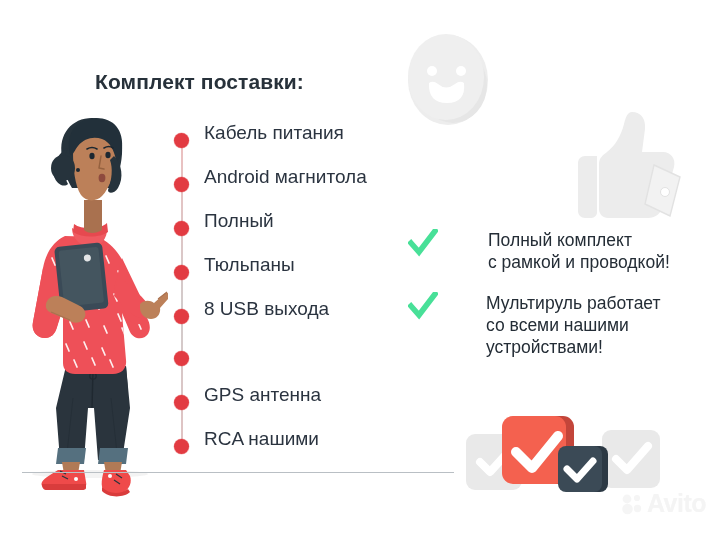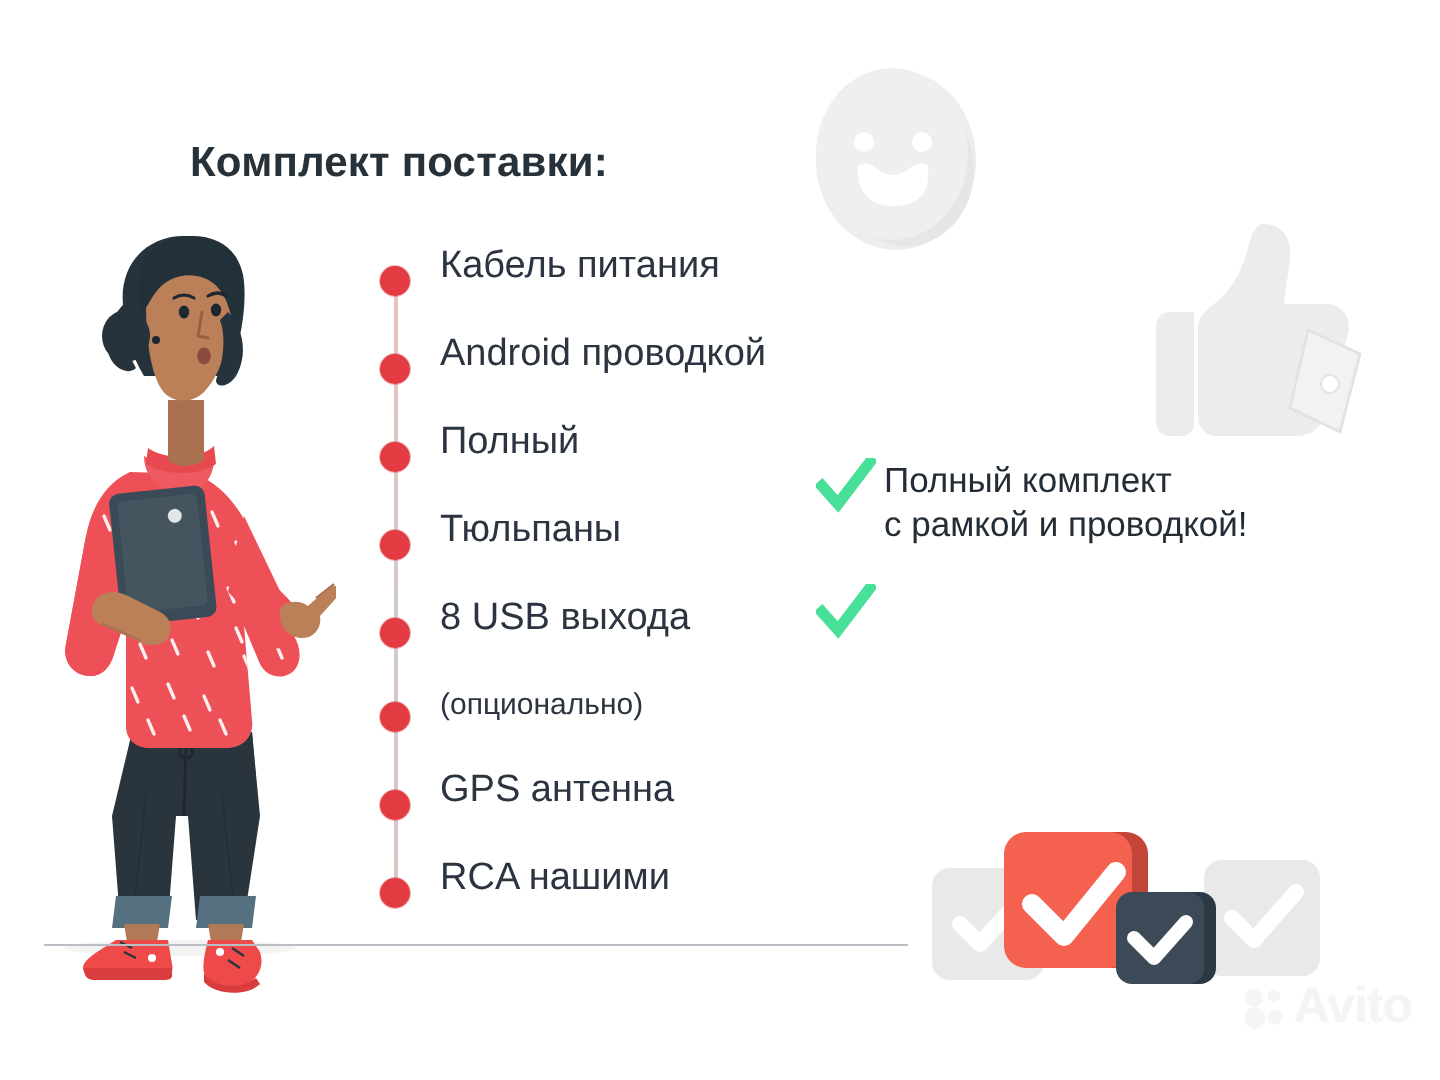--- a/index.html
+++ b/index.html
@@ -42,21 +42,21 @@
     font-size: 21px;
     font-weight: bold;
     color: #27313a;
     letter-spacing: 0.1px;
     white-space: nowrap;
   }
 
   
   .timeline {
     position: absolute;
-    left: 186px;
+    left: 170px;
     top: 130px;
     width: 300px;
     height: 330px;
     text-decoration: underline;
   }
   .tl-line {
     position: absolute;
     left: 11px;
     top: 14px;
     width: 1.6px;
@@ -103,20 +103,21 @@
     position: absolute;
     left: 408px;
     top: 228px;
     width: 300px;
   }
   .feature {
     position: relative;
     display: flex;
     align-items: flex-start;
     margin-bottom: 18px;
+    gap: 46px;
   }
   .feature .tick {
     flex: 0 0 auto;
     width: 30px;
     height: 28px;
     margin-right: 4px;
     margin-top: 1px;
   }
   .feature .ftxt {
     font-size: 17.5px;
@@ -332,42 +333,41 @@
   <div class="timeline">
     <div class="tl-line"></div>
 
     <div class="tl-item" style="top:14px">
       <span class="tl-dot"></span>
       <span class="tl-text">Кабель питания</span>
     </div>
 
     <div class="tl-item" style="top:58px">
       <span class="tl-dot"></span>
-      <span class="tl-text">Android проводкой</span>
+      <span class="tl-text">Android магнитола</span>
     </div>
 
     <div class="tl-item" style="top:102px">
       <span class="tl-dot"></span>
       <span class="tl-text">Полный</span>
     </div>
 
     <div class="tl-item" style="top:146px">
       <span class="tl-dot"></span>
       <span class="tl-text">Тюльпаны</span>
     </div>
 
     <div class="tl-item" style="top:190px">
       <span class="tl-dot"></span>
       <span class="tl-text">8 USB выхода</span>
     </div>
 
     <div class="tl-item" style="top:232px">
       <span class="tl-dot"></span>
       <span class="tl-text">
-        <span class="sub">(опционально)</span>
       </span>
     </div>
 
     <div class="tl-item" style="top:276px">
       <span class="tl-dot"></span>
       <span class="tl-text">GPS антенна</span>
     </div>
 
     <div class="tl-item" style="top:320px">
       <span class="tl-dot"></span>
@@ -386,20 +386,23 @@
       <span class="ftxt">Полный комплект
 с рамкой и проводкой!</span>
     </div>
 
     <div class="feature second">
       <span class="tick">
         <svg viewBox="0 0 30 28" width="30" height="28" aria-hidden="true">
           <path d="M3 14 L11 23 L27 2" stroke="#48e098" stroke-width="5.6" fill="none" stroke-linecap="square" stroke-linejoin="miter"></path>
         </svg>
       </span>
+      <span class="ftxt">Мультируль работает
+со всеми нашими
+устройствами!</span>
     </div>
 
   </div>
 
   <div class="cards">
     <svg viewBox="0 0 200 92" width="200" height="92" aria-hidden="true">
 
       <g>
         <rect x="4" y="26" width="56" height="56" rx="9" fill="#e9e9e9"></rect>
         <path d="M18 54 L28 64 L48 42" stroke="#ffffff" stroke-width="8" fill="none" stroke-linecap="round" stroke-linejoin="round"></path>

